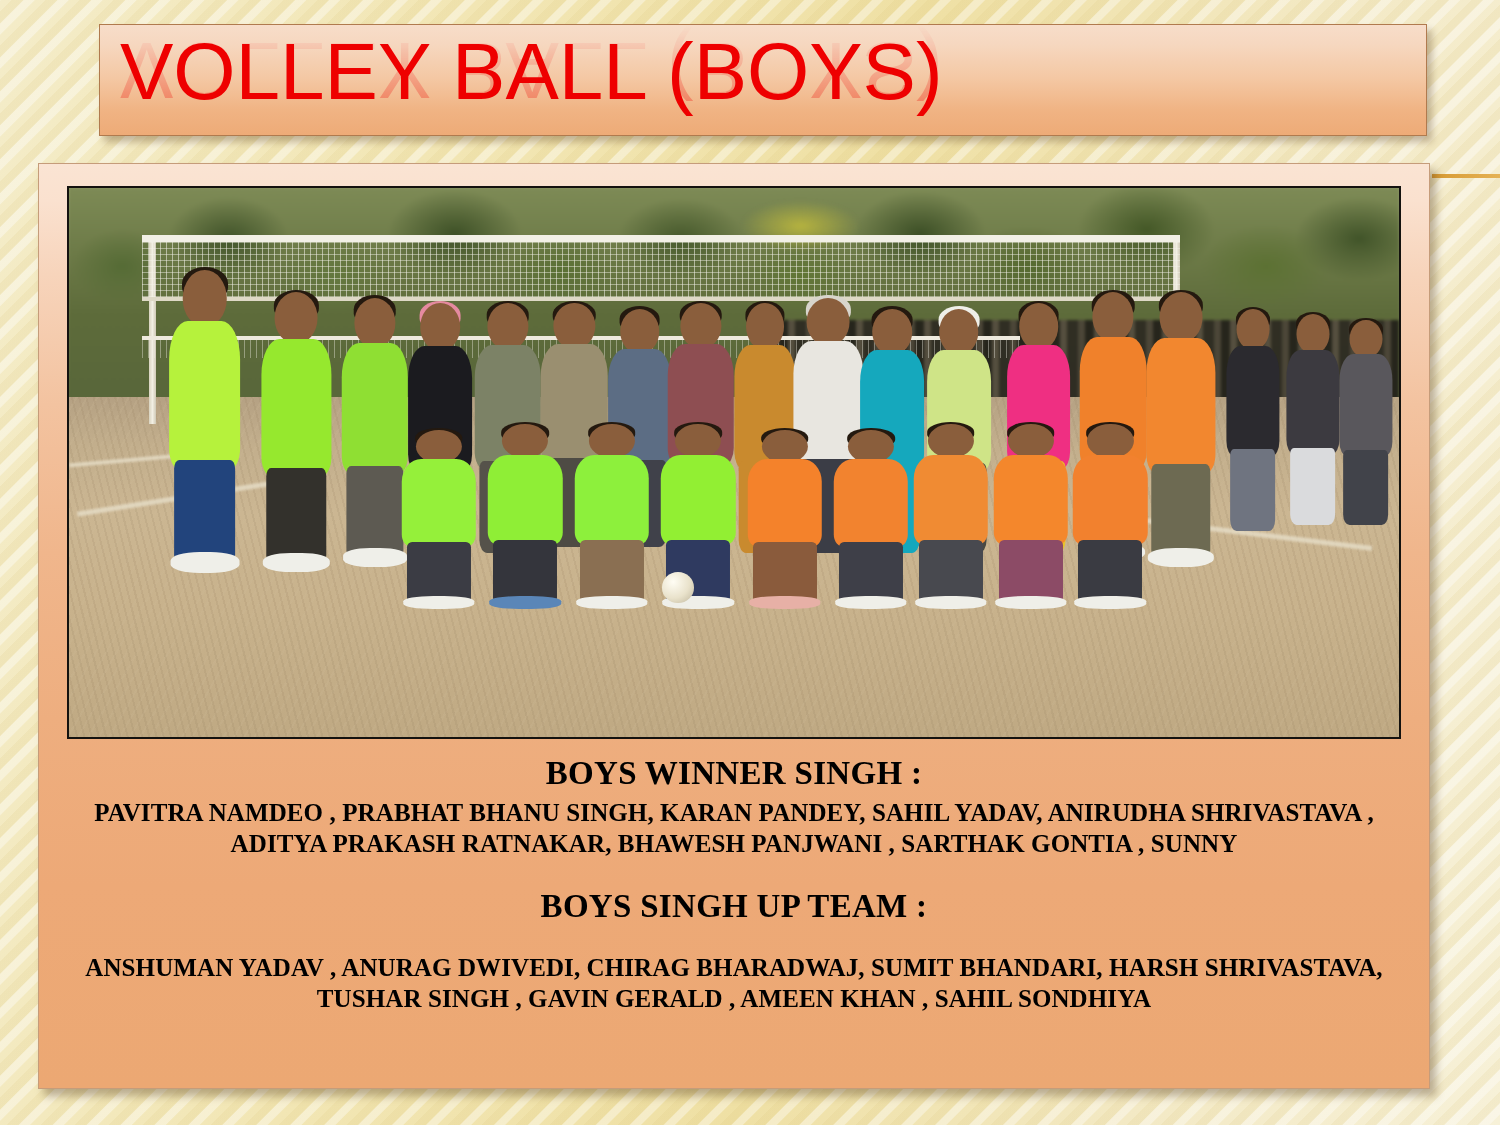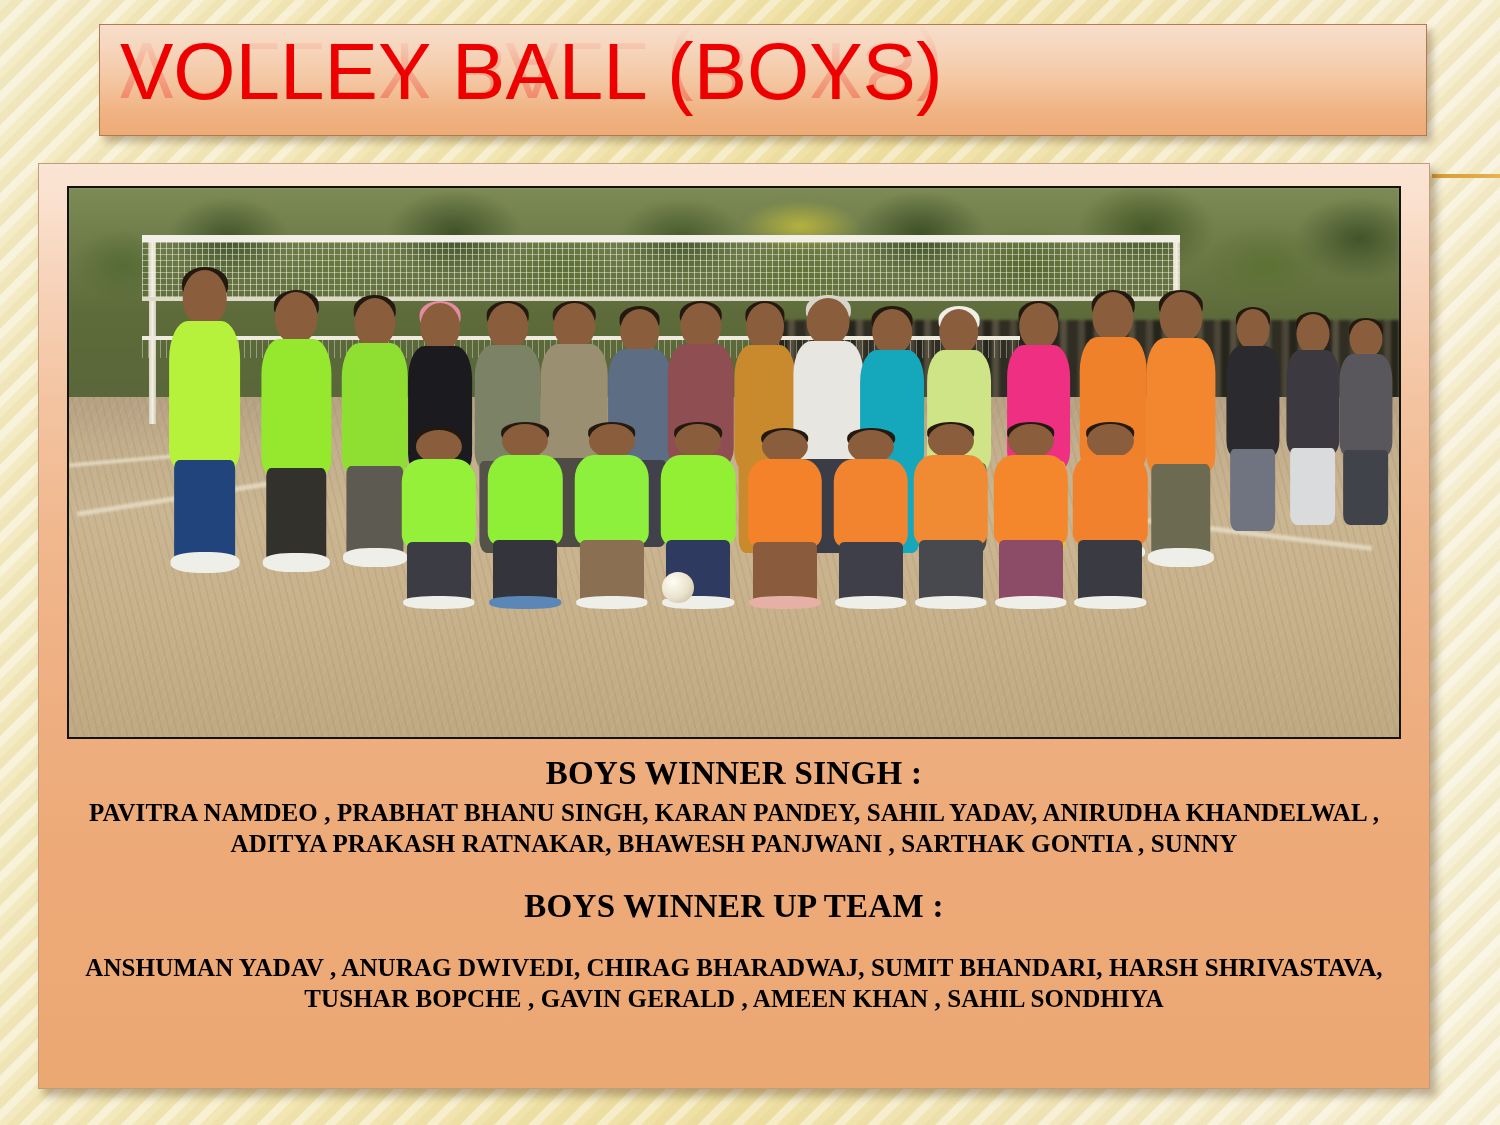--- a/index.html
+++ b/index.html
@@ -463,21 +463,21 @@
           <div class="legs" style="background:#3a3b42;"></div>
             <div class="shoes"></div>
         </div>
 
         <div style="position:absolute; left:44.6%; top:70%; width:2.4%; height:5.6%; border-radius:50%; background:radial-gradient(circle at 35% 32%, #fffdf4 0%, #e9e2cb 55%, #bdb49a 100%);"></div>
       </div>
     </div>
 
     <div class="caption-block">
       <p class="cap-heading">BOYS  WINNER SINGH :</p>
-      <p class="cap-names">PAVITRA NAMDEO , PRABHAT BHANU SINGH, KARAN PANDEY, SAHIL YADAV, ANIRUDHA KHANDELWAL , ADITYA PRAKASH RATNAKAR, BHAWESH PANJWANI , SARTHAK GONTIA , SUNNY</p>
+      <p class="cap-names">PAVITRA NAMDEO , PRABHAT BHANU SINGH, KARAN PANDEY, SAHIL YADAV, ANIRUDHA SHRIVASTAVA , ADITYA PRAKASH RATNAKAR, BHAWESH PANJWANI , SARTHAK GONTIA , SUNNY</p>
       <div class="cap-gap-a"></div>
-      <p class="cap-heading">BOYS  WINNER UP TEAM :</p>
+      <p class="cap-heading">BOYS  SINGH UP TEAM :</p>
       <div class="cap-gap-b"></div>
-      <p class="cap-names">ANSHUMAN YADAV , ANURAG DWIVEDI, CHIRAG BHARADWAJ, SUMIT BHANDARI, HARSH SHRIVASTAVA, TUSHAR BOPCHE , GAVIN GERALD , AMEEN KHAN , SAHIL SONDHIYA</p>
+      <p class="cap-names">ANSHUMAN YADAV , ANURAG DWIVEDI, CHIRAG BHARADWAJ, SUMIT BHANDARI, HARSH SHRIVASTAVA, TUSHAR SINGH , GAVIN GERALD , AMEEN KHAN , SAHIL SONDHIYA</p>
     </div>
 
   </div>
 </div>
 
 </body></html>

